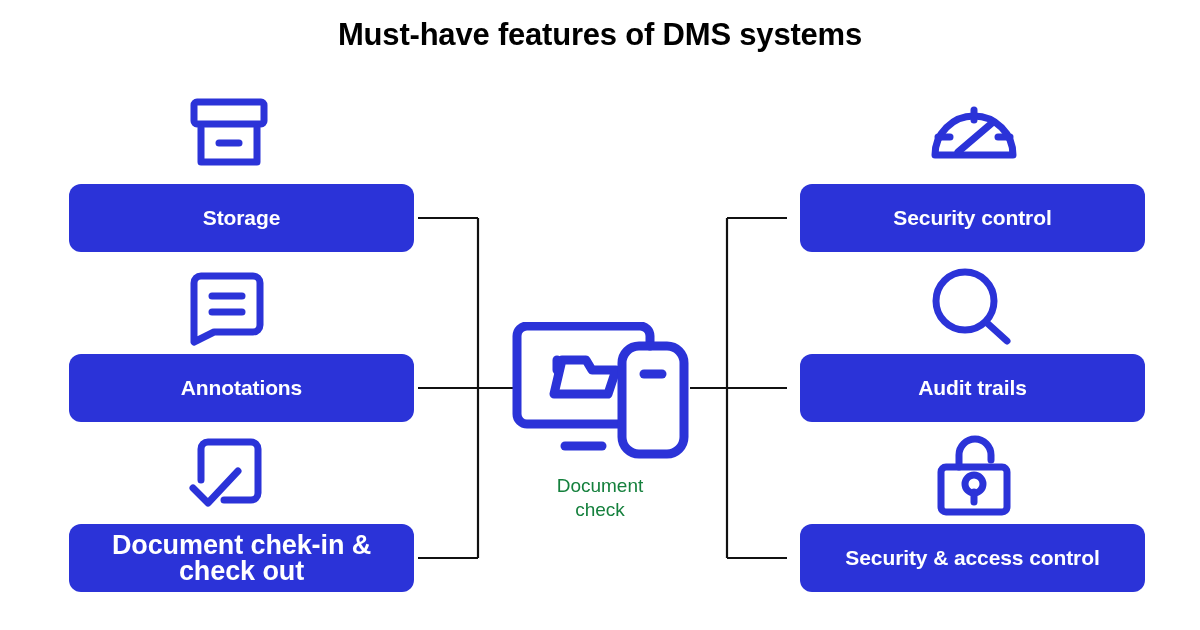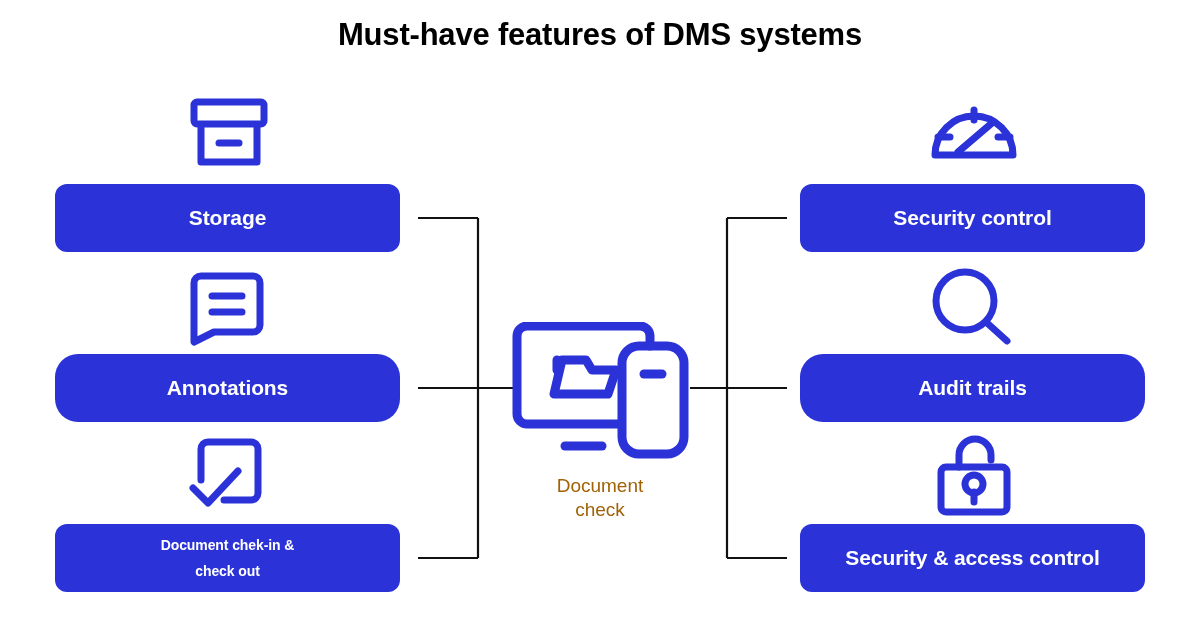--- a/index.html
+++ b/index.html
@@ -49,27 +49,27 @@
     box-sizing: border-box;
     padding: 0 12px;
   }
   .fbox-label {
     color: #ffffff;
     font-size: 21px;
     font-weight: 700;
     line-height: 26px;
     letter-spacing: -0.1px;
   }
-  .fbox.two-line .fbox-label { font-size: 14px; }
-
-  .left-col  { left: 55px; }
+  .fbox.two-line .fbox-label { font-size: 27px; }
+
+  .left-col  { left: 69px; }
   .right-col { left: 800px; }
 
   .row1 { top: 184px; }
-  .row2 { top: 354px; border-radius: 23px; }
+  .row2 { top: 354px; }
   .row3 { top: 524px; }
 
   
   .icon-wrap {
     position: absolute;
     display: block;
   }
   .icon-storage     { left: 190px; top: 98px;  }
   .icon-annotations { left: 186px; top: 272px; }
   .icon-checkbox    { left: 186px; top: 438px; }
@@ -82,21 +82,21 @@
 
   
   .center-label {
     position: absolute;
     left: 480px;
     top: 474px;
     width: 240px;
     text-align: center;
     font-size: 19px;
     line-height: 24px;
-    color: #a16207;
+    color: #15803d;
     font-weight: 400;
   }
 
   
   .connectors {
     position: absolute;
     left: 0;
     top: 0;
     width: 1200px;
     height: 630px;

